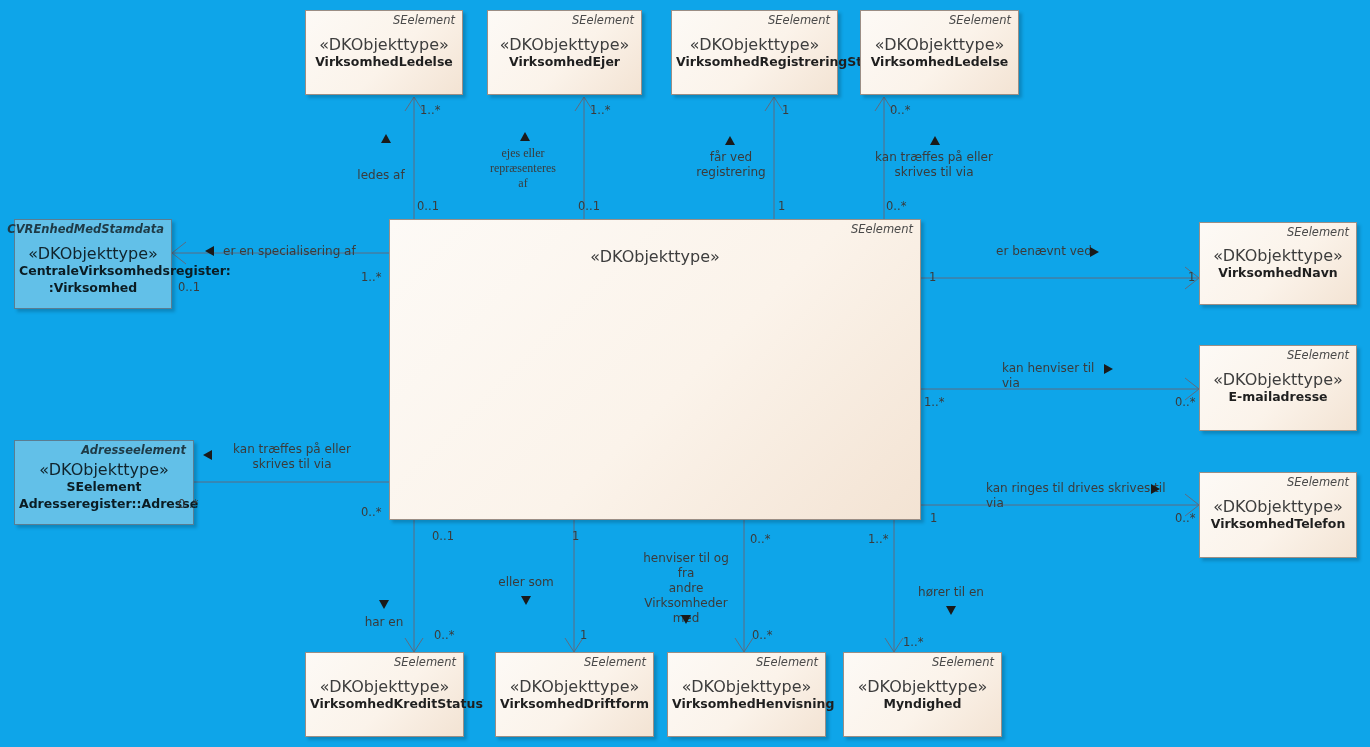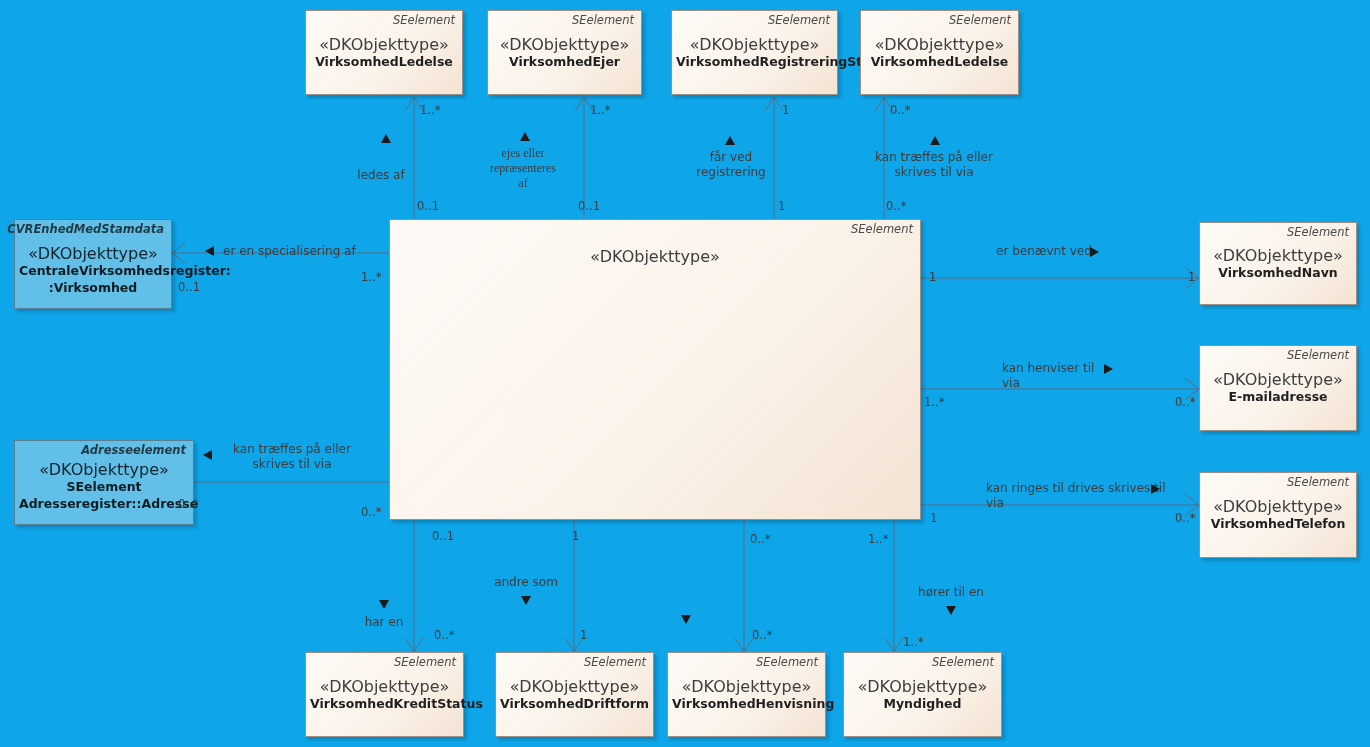--- a/index.html
+++ b/index.html
@@ -342,25 +342,29 @@
   <div class="edge-label" style="left:986px; top:481px; width:200px; text-align:left;">kan ringes til drives skrives til via</div>
   <div class="tri right" style="left:1151px; top:484px;"></div>
   <div class="mult" style="left:930px; top:512px;">1</div>
   <div class="mult" style="left:1175px; top:512px;">0..*</div>
 
   <div class="edge-label" style="left:350px; top:580px; width:68px;margin-top:35px;">har en</div>
   <div class="tri down" style="left:379px; top:600px;"></div>
   <div class="mult" style="left:432px; top:530px;">0..1</div>
   <div class="mult" style="left:434px; top:629px;">0..*</div>
 
-  <div class="edge-label" style="left:489px; top:575px; width:74px;">andre som</div>
+  <div class="edge-label" style="left:489px; top:575px; width:74px;">eller som</div>
   <div class="tri down" style="left:521px; top:596px;"></div>
   <div class="mult" style="left:572px; top:530px;">1</div>
   <div class="mult" style="left:580px; top:629px;">1</div>
 
+  <div class="edge-label" style="left:634px; top:551px; width:104px;">henviser til og fra
+andre
+Virksomheder
+med</div>
   <div class="tri down" style="left:681px; top:615px;"></div>
   <div class="mult" style="left:750px; top:533px;">0..*</div>
   <div class="mult" style="left:752px; top:629px;">0..*</div>
 
   <div class="edge-label" style="left:908px; top:585px; width:86px;">hører til en</div>
   <div class="tri down" style="left:946px; top:606px;"></div>
   <div class="mult" style="left:868px; top:533px;">1..*</div>
   <div class="mult" style="left:903px; top:636px;">1..*</div>
 
 </div>

